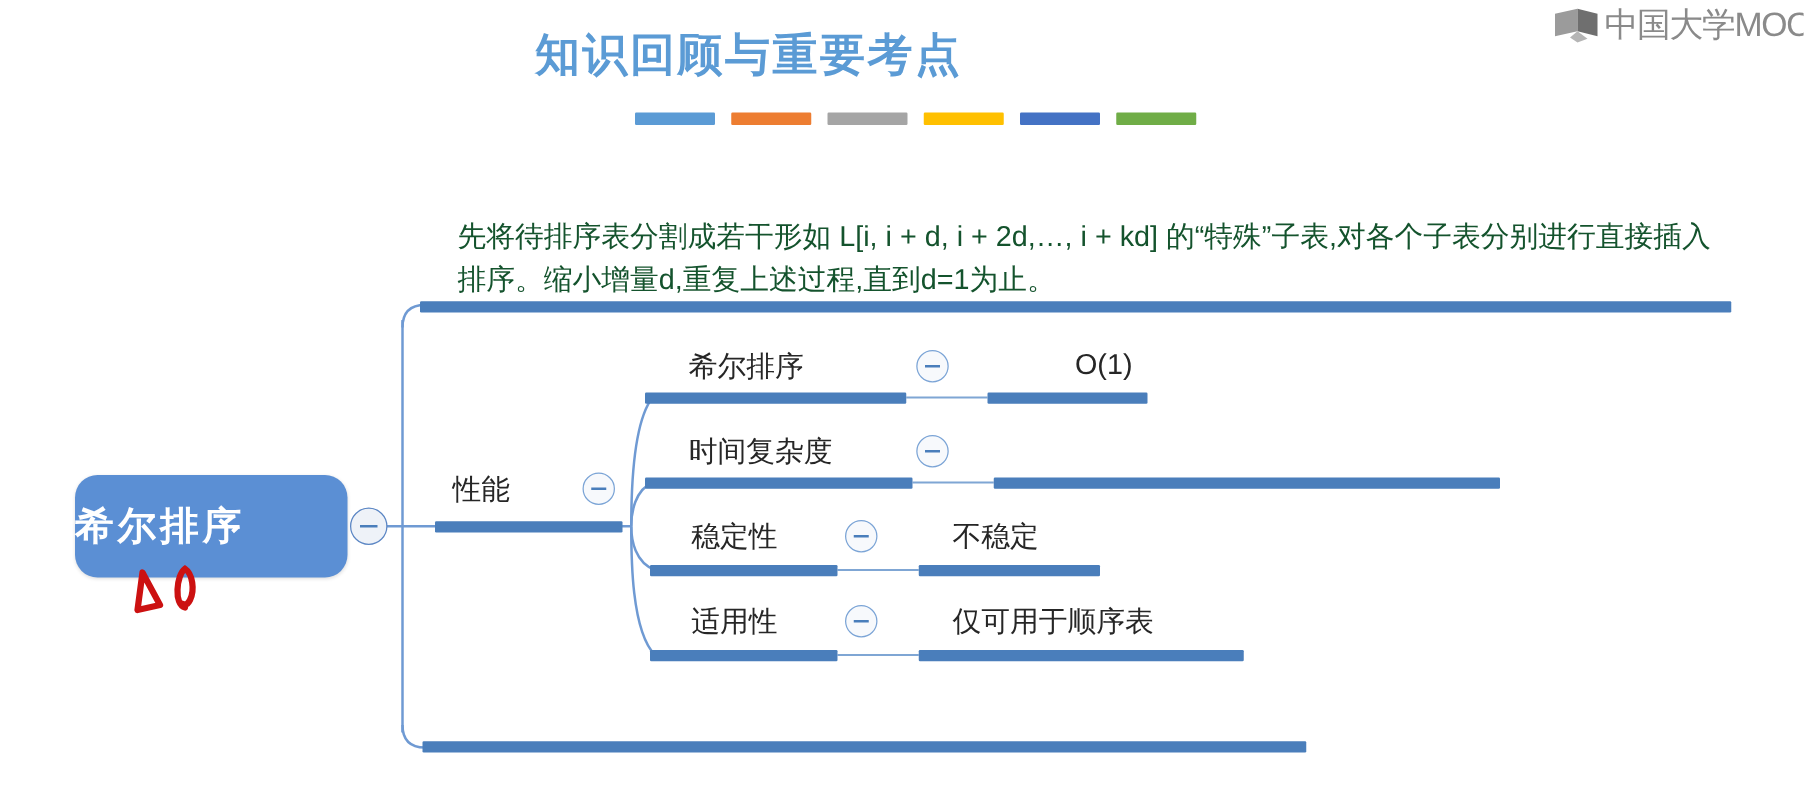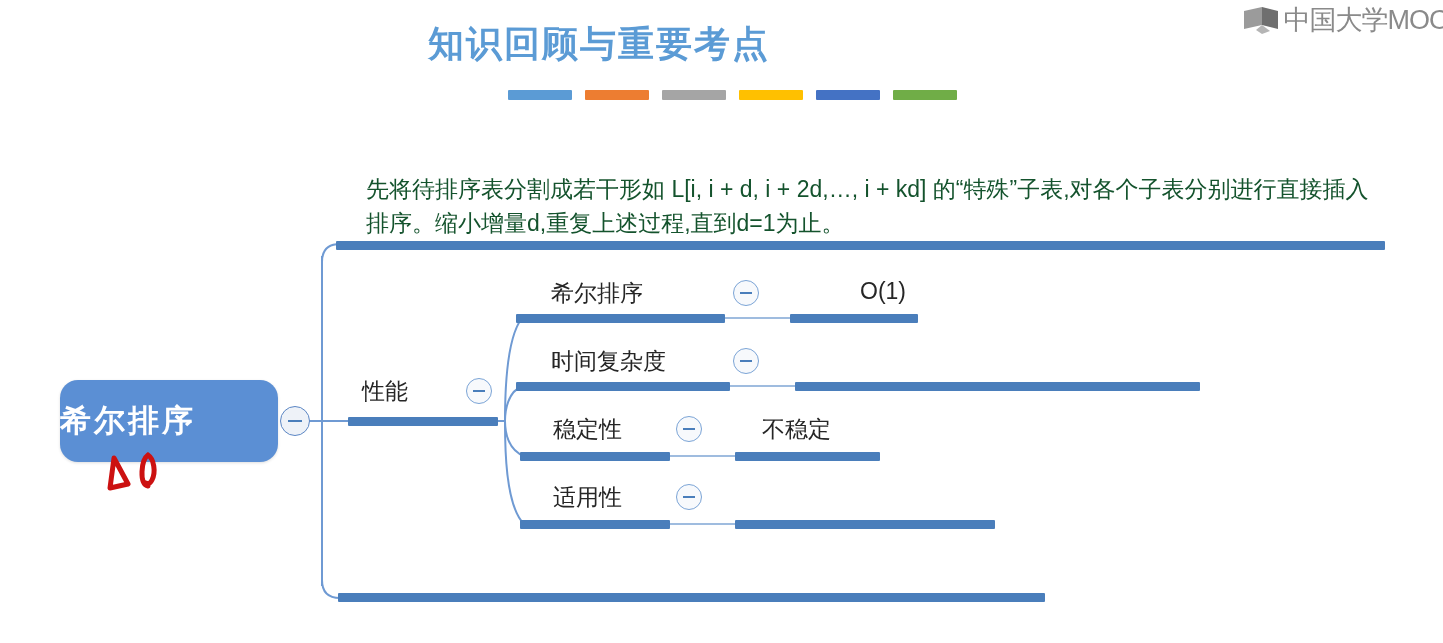--- a/index.html
+++ b/index.html
@@ -240,18 +240,19 @@
   <div class="bar" style="left: 795px; top: 382px; width: 405px; background: rgb(74, 126, 187);"></div>
 
   <div class="node-label" style="left:553px; top:414px;">稳定性</div>
   <div class="collapse" style="left:676px; top:416px;"></div>
   <div class="node-label" style="left:762px; top:414px;font-family:Liberation Mono, monospace;">不稳定</div>
   <div class="bar" style="left: 520px; top: 452px; width: 150px; background: rgb(74, 126, 187);"></div>
   <div class="bar" style="left: 735px; top: 452px; width: 145px; background: rgb(74, 126, 187);"></div>
 
   <div class="node-label" style="left:553px; top:482px;">适用性</div>
   <div class="collapse" style="left:676px; top:484px;"></div>
+  <div class="node-label" style="left:762px; top:482px;">仅可用于顺序表</div>
   <div class="bar" style="left: 520px; top: 520px; width: 150px; background: rgb(74, 126, 187);"></div>
   <div class="bar" style="left: 735px; top: 520px; width: 260px; background: rgb(74, 126, 187);"></div>
 
   <div class="bar" style="left: 338px; top: 593px; width: 707px; background: rgb(74, 126, 187);"></div>
 
 </div>
 
 </body></html>

